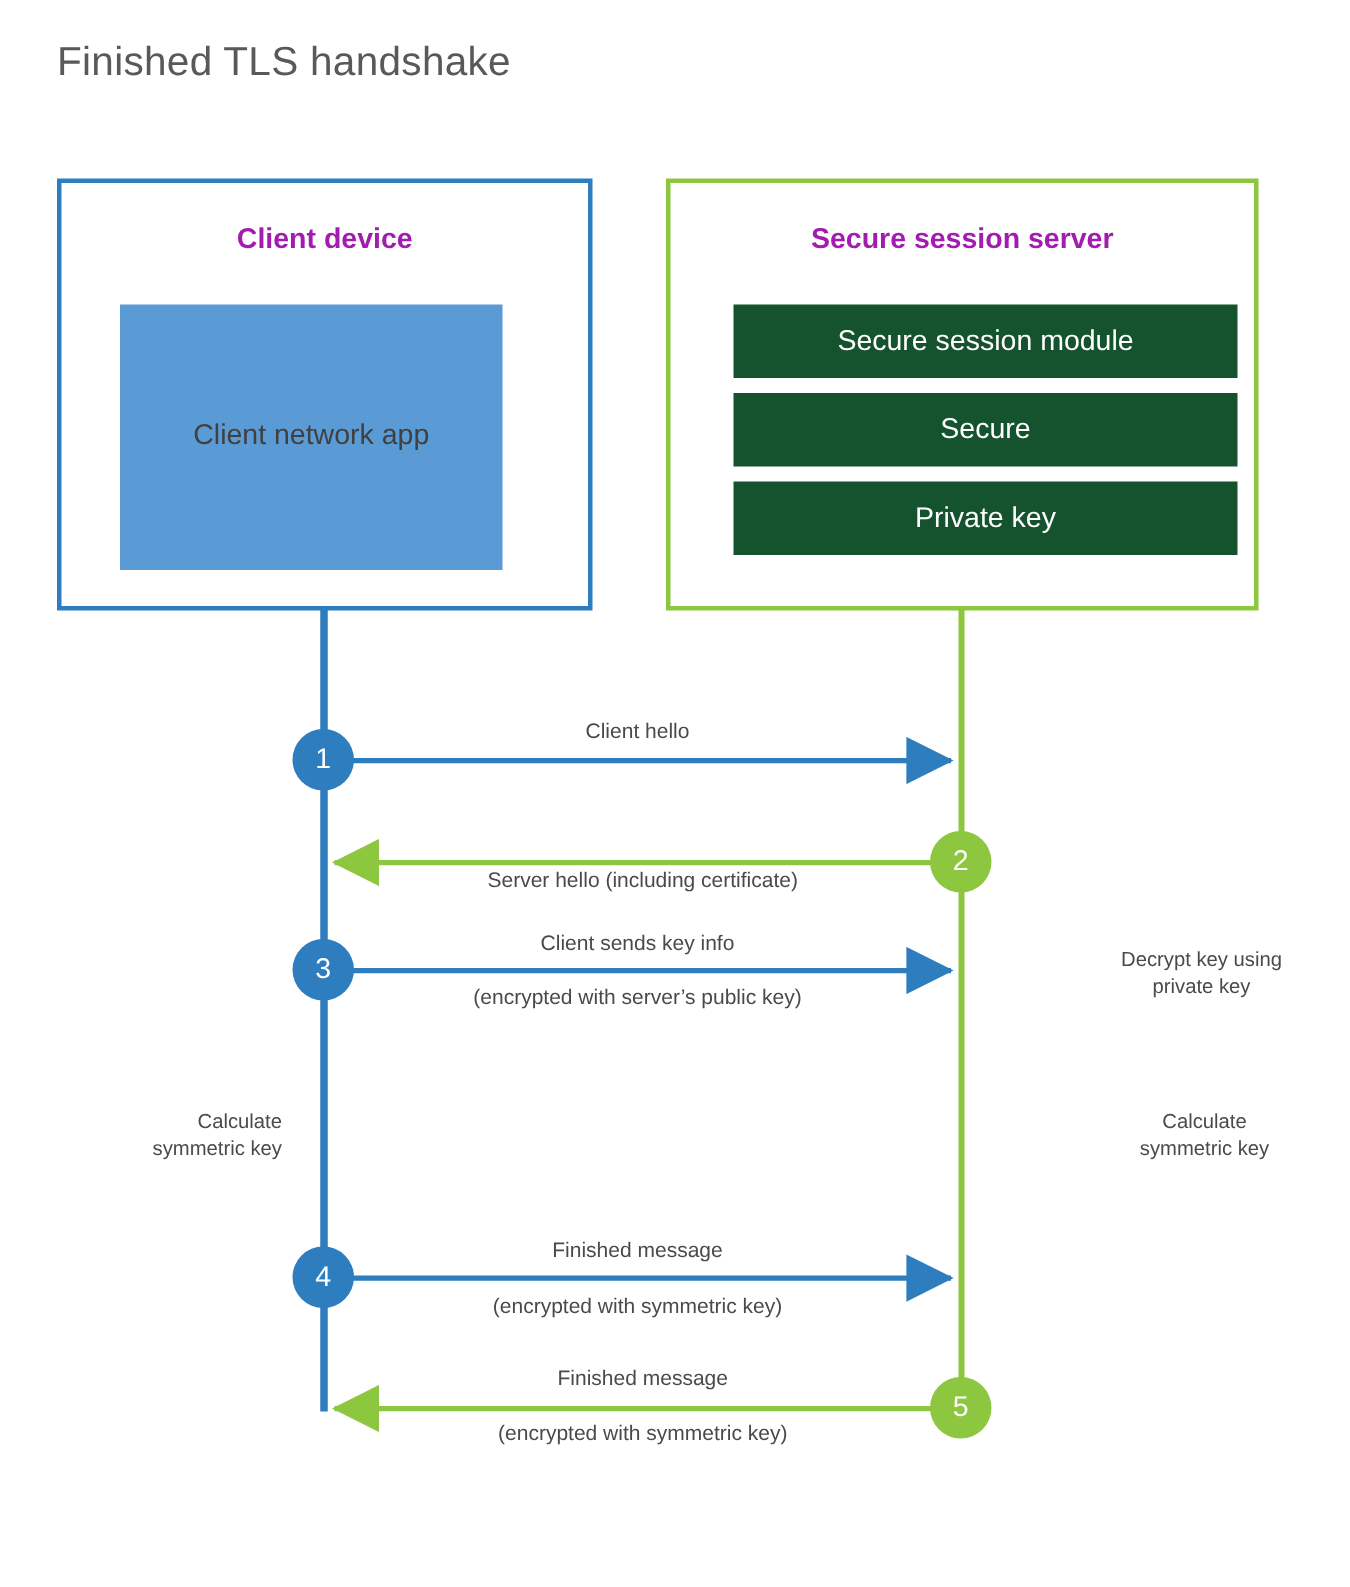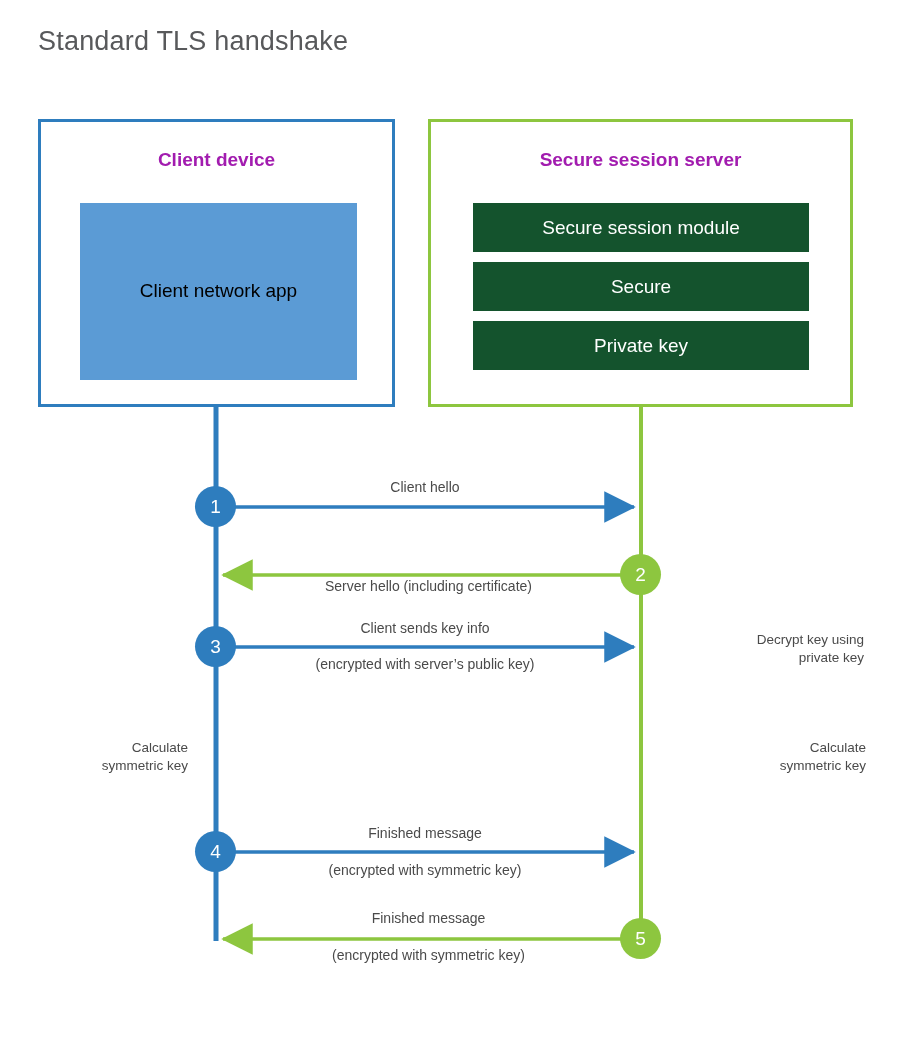--- a/index.html
+++ b/index.html
@@ -35,46 +35,46 @@
     box-sizing: border-box;
   }
   .entity-box.client {
     left: 38px;
     top: 119px;
     width: 357px;
     height: 288px;
     border: 3px solid #2E7DBE;
   }
   .entity-box.server {
-    left: 428px;
+    left: 444px;
     top: 119px;
-    width: 425px;
+    width: 395px;
     height: 288px;
     border: 3px solid #8DC63F;
   }
   .entity-title {
     position: absolute;
     left: 0;
     right: 0;
     top: 27px;
     text-align: center;
     font-size: 19px;
     font-weight: bold;
     color: #a21caf;
   }
 
   
   .client-app {
     position: absolute;
     left: 39px;
     top: 81px;
-    width: 277px;
+    width: 255px;
     height: 177px;
     background: #5B9BD5;
-    color: #000000;
+    color: #404040;
     font-size: 19px;
     display: flex;
     align-items: center;
     justify-content: center;
     text-align: left;
     line-height: 1.3;
     font-weight: 400;
   }
 
   
@@ -141,26 +141,26 @@
 
   
   .side-note {
     position: absolute;
     font-size: 13.5px;
     line-height: 1.35;
     color: #4a4a4a;
     white-space: pre-line;
   }
   .side-note.right-align { text-align: right; }
-  .side-note.left-align  { text-align: right; }
+  .side-note.left-align  { text-align: center; margin-left: 32px; }
 </style>
 </head>
 <body>
 
-<div class="diagram-title">Standard TLS handshake</div>
+<div class="diagram-title">Finished TLS handshake</div>
 
 <div class="entity-box client">
   <div class="entity-title">Client device</div>
   <div class="client-app">Client network app</div>
 </div>
 
 <div class="entity-box server">
   <div class="entity-title">Secure session server</div>
   <div class="server-bars">
     <div class="server-bar">Secure session module</div>

